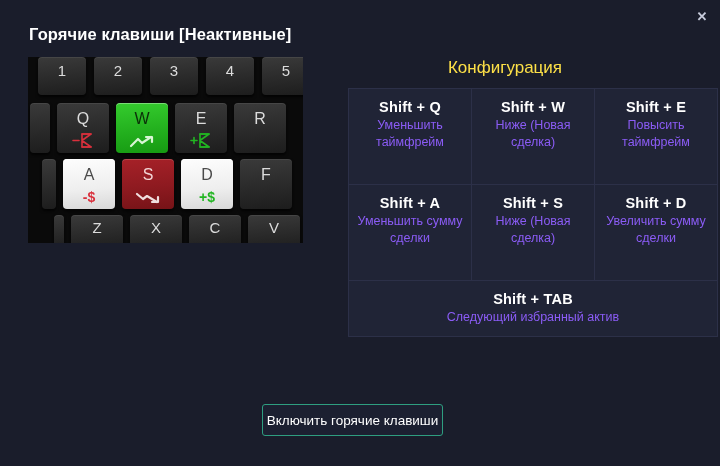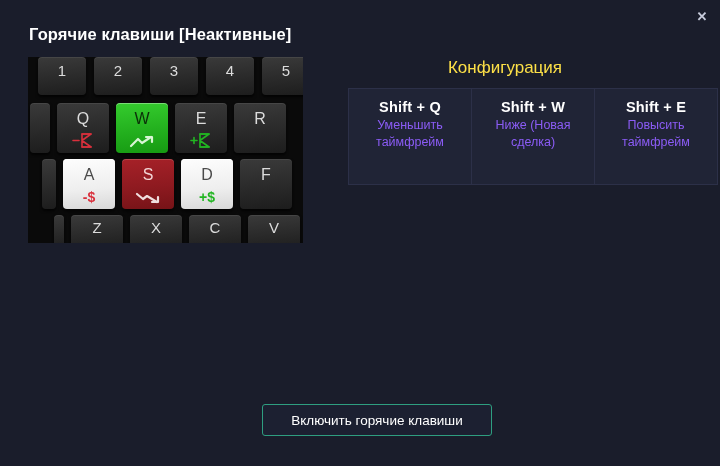--- a/index.html
+++ b/index.html
@@ -171,21 +171,21 @@
   .row-tall td { height: 96px; }
   .row-mid  td { height: 46px; }
   .row-last td { height: 48px; }
   .row-mid .desc, .row-last .desc { font-size: 12.5px; }
 
   
   #enable-btn {
     position: absolute;
     left: 262px;
     top: 404px;
-    width: 230px;
+    width: 181px;
     height: 32px;
     background: #1c2031;
     border: 1px solid #2e9e80;
     border-radius: 3px;
     color: #ffffff;
     font-family: "Liberation Sans", sans-serif;
     font-size: 13.5px;
     cursor: pointer;
     display: flex;
     align-items: center;
@@ -304,16 +304,36 @@
         </td>
         <td>
           <span class="combo">Shift + W</span>
           <span class="desc">Ниже (Новая сделка)</span>
         </td>
         <td>
           <span class="combo">Shift + E</span>
           <span class="desc">Повысить таймфрейм</span>
         </td>
       </tr>
+      <tr class="row-tall">
+        <td>
+          <span class="combo">Shift + A</span>
+          <span class="desc">Уменьшить сумму сделки</span>
+        </td>
+        <td>
+          <span class="combo">Shift + S</span>
+          <span class="desc">Ниже (Новая сделка)</span>
+        </td>
+        <td>
+          <span class="combo">Shift + D</span>
+          <span class="desc">Увеличить сумму сделки</span>
+        </td>
+      </tr>
+      <tr class="row-last">
+        <td colspan="3">
+          <span class="combo">Shift + TAB</span>
+          <span class="desc">Следующий избранный актив</span>
+        </td>
+      </tr>
     </tbody>
 </table>
 
 <button id="enable-btn">Включить горячие клавиши</button>
 
 </body></html>

